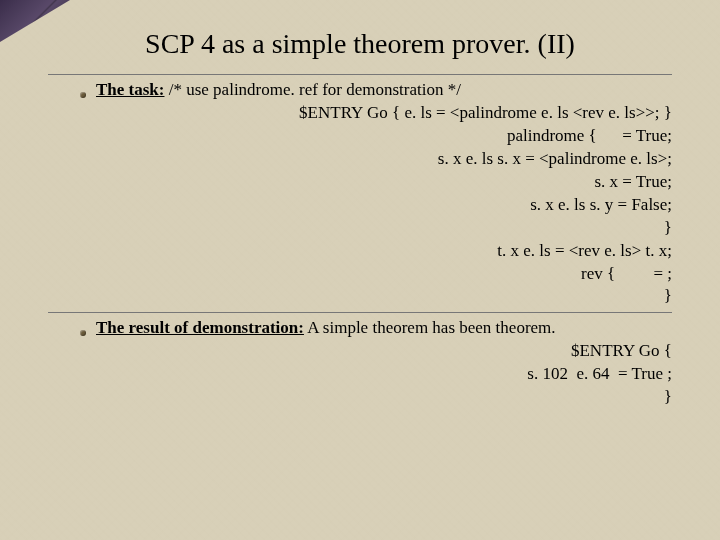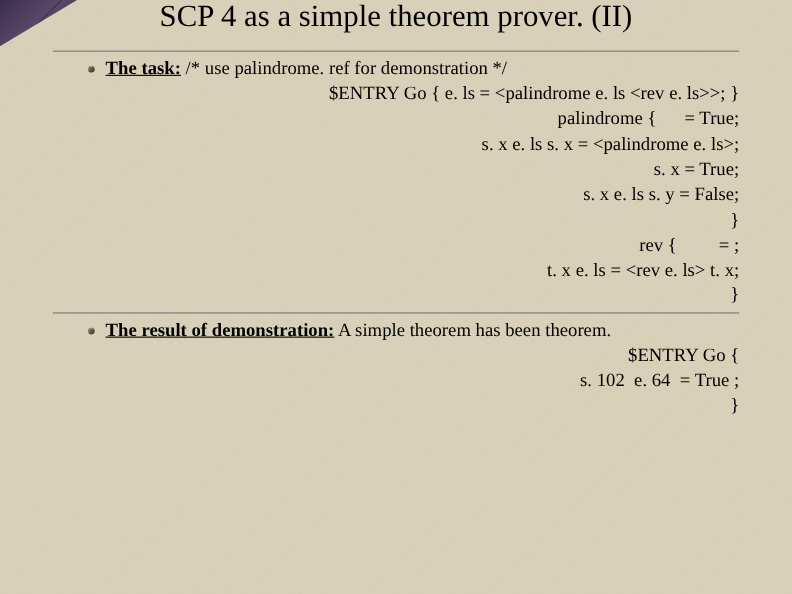--- a/index.html
+++ b/index.html
@@ -34,31 +34,32 @@
     position: absolute;
     top: 0;
     left: 0;
     width: 70px;
     height: 42px;
     background: linear-gradient(135deg, transparent 48%, rgba(0,0,0,0.25) 50%, transparent 52%);
   }
   .title {
     text-align: center;
     font-size: 28px;
+    padding-top: 28px;
     padding-bottom: 10px;
     font-weight: normal;
   }
   .content {
     padding: 0 48px 0 64px;
     font-size: 17px;
     line-height: 1.35;
   }
   .bullet-row {
     display: flex;
-    align-items: flex-start;
+    align-items: center;
   }
   .bullet {
     width: 6px;
     height: 6px;
     background: #6a5a3a;
     border-radius: 50%;
     margin-top: 9px;
     margin-right: 10px;
     flex: none;
     box-shadow: inset -1px -1px 1px rgba(0,0,0,0.3), inset 1px 1px 1px rgba(255,255,255,0.3);
@@ -100,22 +101,22 @@
         <span>/* use palindrome. ref for demonstration */</span>
       </span>
     </div>
 
     <div class="code">$ENTRY Go { e. ls = &lt;palindrome e. ls &lt;rev e. ls&gt;&gt;; }</div>
     <div class="code">palindrome {      = True;</div>
     <div class="code">      s. x e. ls s. x = &lt;palindrome e. ls&gt;;</div>
     <div class="code">               s. x = True;</div>
     <div class="code">      s. x e. ls s. y = False;</div>
     <div class="code">}</div>
+    <div class="code">       t. x e. ls = &lt;rev e. ls&gt; t. x;</div>
     <div class="code">rev {         = ;</div>
-    <div class="code">       t. x e. ls = &lt;rev e. ls&gt; t. x;</div>
     <div class="code">}</div>
   </div>
 
   <hr class="sep">
 
   <div class="block">
     <div class="bullet-row">
       <span class="bullet"></span>
       <span>
         <span class="label">The result of demonstration:</span>

